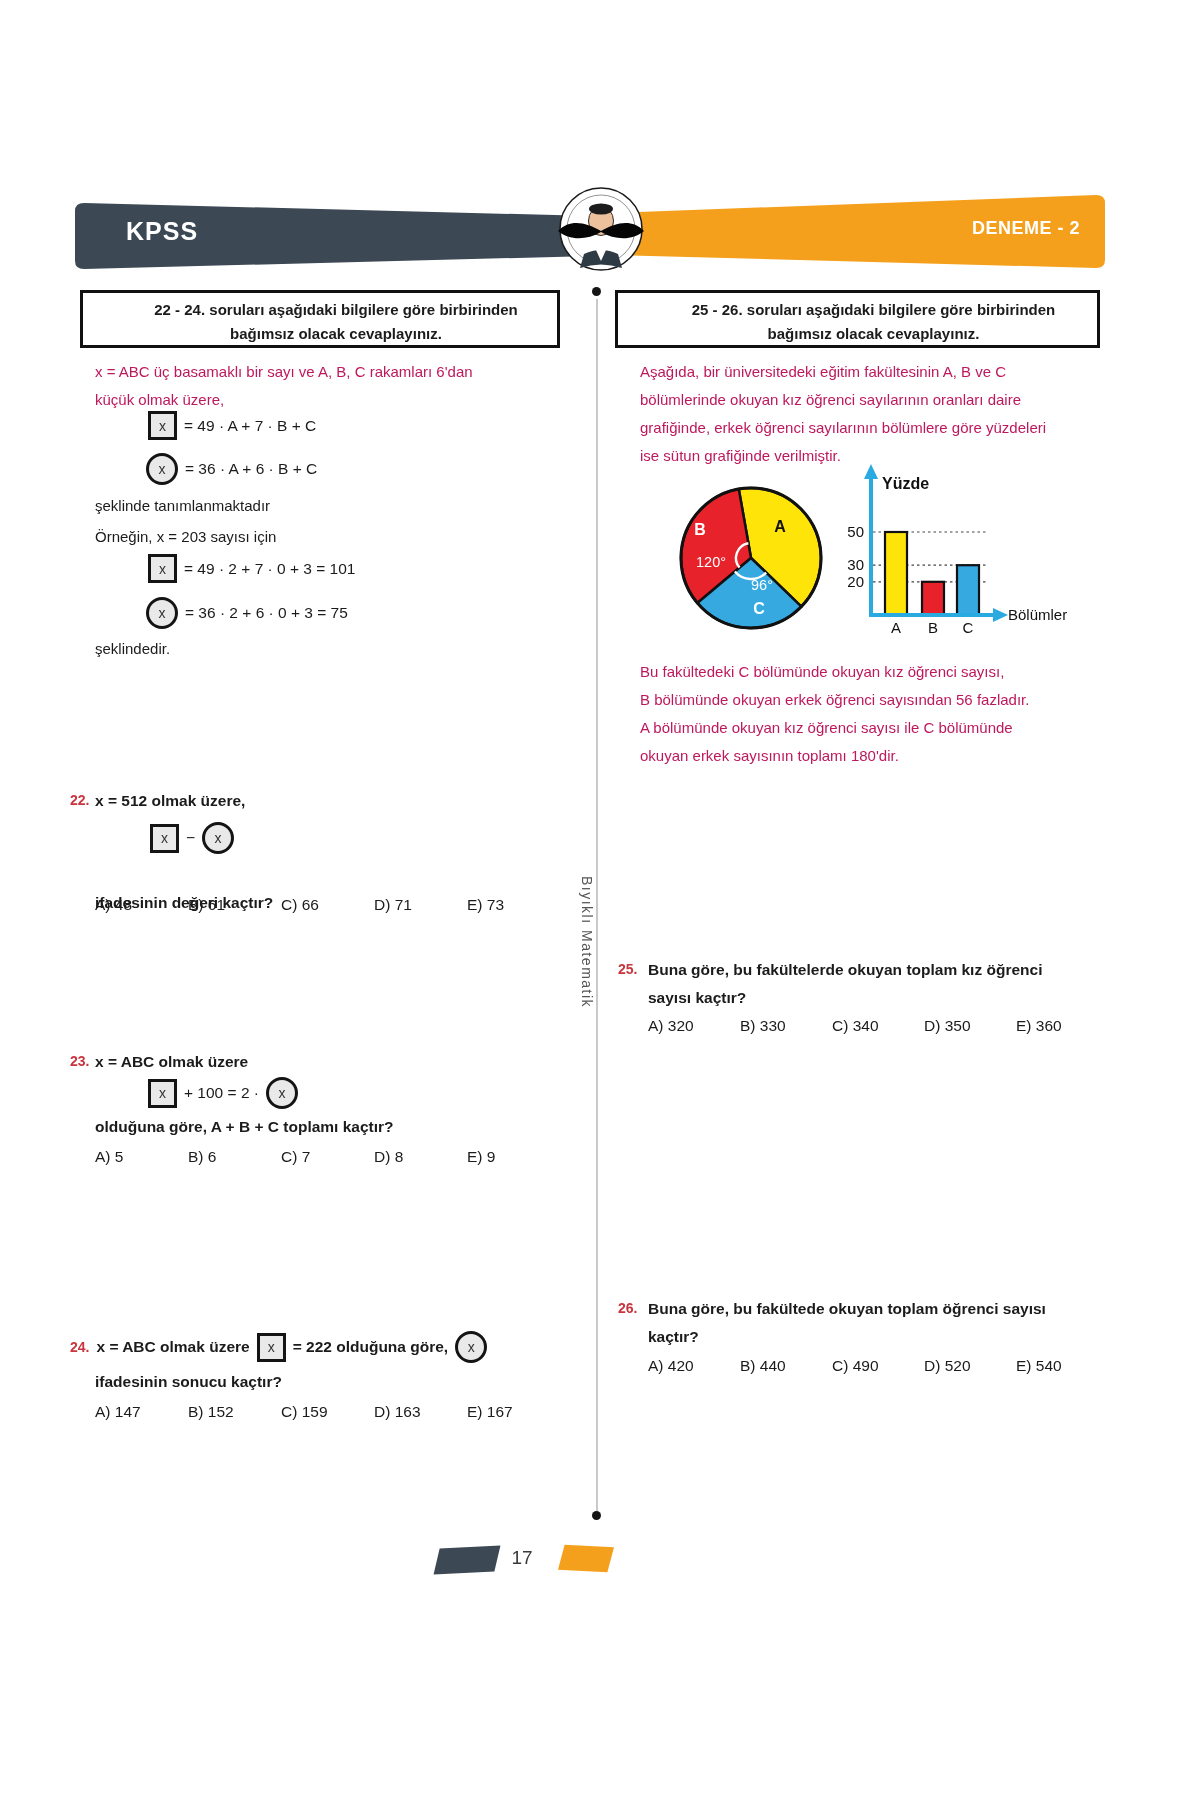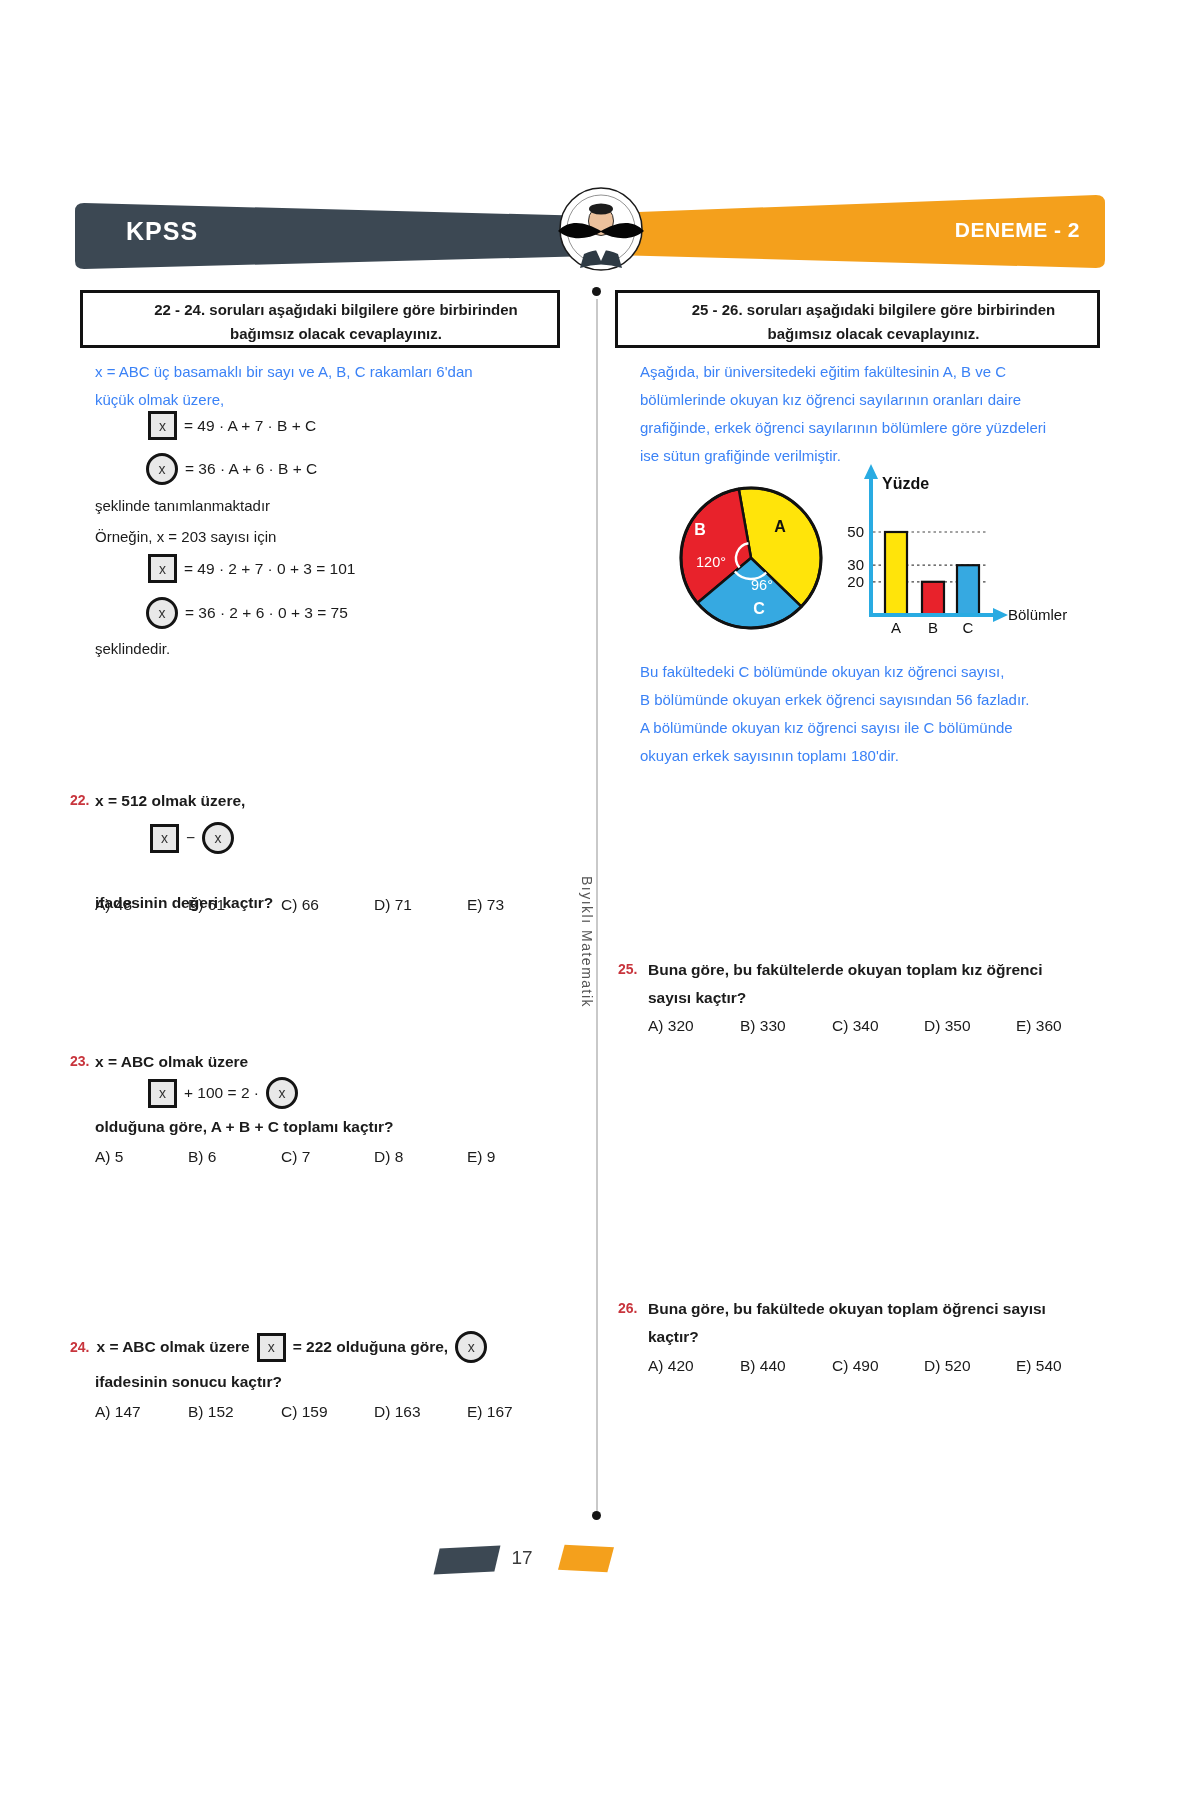--- a/index.html
+++ b/index.html
@@ -1,26 +1,26 @@
 <!DOCTYPE html>
 <html><head>
 <meta charset="utf-8">
 <style>
   html,body{margin:0;padding:0;background:#ffffff;}
   .page{position:relative;width:1200px;height:1800px;background:#fff;overflow:hidden;
         font-family:"Liberation Sans","DejaVu Sans",sans-serif;color:#1b1b1b;}
   
   #header-svg{position:absolute;left:0;top:0;}
   .brand{position:absolute;left:126px;top:217px;font-size:25px;font-weight:700;color:#fff;letter-spacing:1px;}
-  .edition{position:absolute;left:920px;top:218px;width:160px;text-align:right;font-size:21px;font-weight:700;color:#fff;letter-spacing:.5px;}
+  .edition{position:absolute;left:920px;top:218px;width:160px;text-align:right;font-size:18px;font-weight:700;color:#fff;letter-spacing:.5px;}
   
   .ibox{position:absolute;border:3px solid #111;background:#fff;text-align:center;
         font-size:15px;font-weight:700;line-height:24px;padding-top:5px;box-sizing:border-box;padding-left:32px;}
   
-  .para{position:absolute;font-size:15px;line-height:28px;color:#3b82f6;}
+  .para{position:absolute;font-size:15px;line-height:28px;color:#be185d;}
   .line{white-space:nowrap;}
   .stem{position:absolute;font-size:15.5px;font-weight:700;white-space:nowrap;}
   .qnum{position:absolute;font-size:14px;font-weight:700;color:#c8353d;white-space:nowrap;}
   .plain{position:absolute;font-size:15px;white-space:nowrap;}
   
   .frow{position:absolute;display:flex;align-items:center;gap:7px;font-size:15.5px;color:#1b1b1b;white-space:nowrap;}
   .frow.bold{font-weight:700;}
   .sq{width:23px;height:23px;border:3px solid #141414;background:#e9e9e9;display:flex;align-items:center;justify-content:center;
       font-size:14px;font-weight:400;color:#333;flex:0 0 auto;}
   .ci{width:26px;height:26px;border:3px solid #141414;border-radius:50%;background:#e9e9e9;display:flex;align-items:center;justify-content:center;

